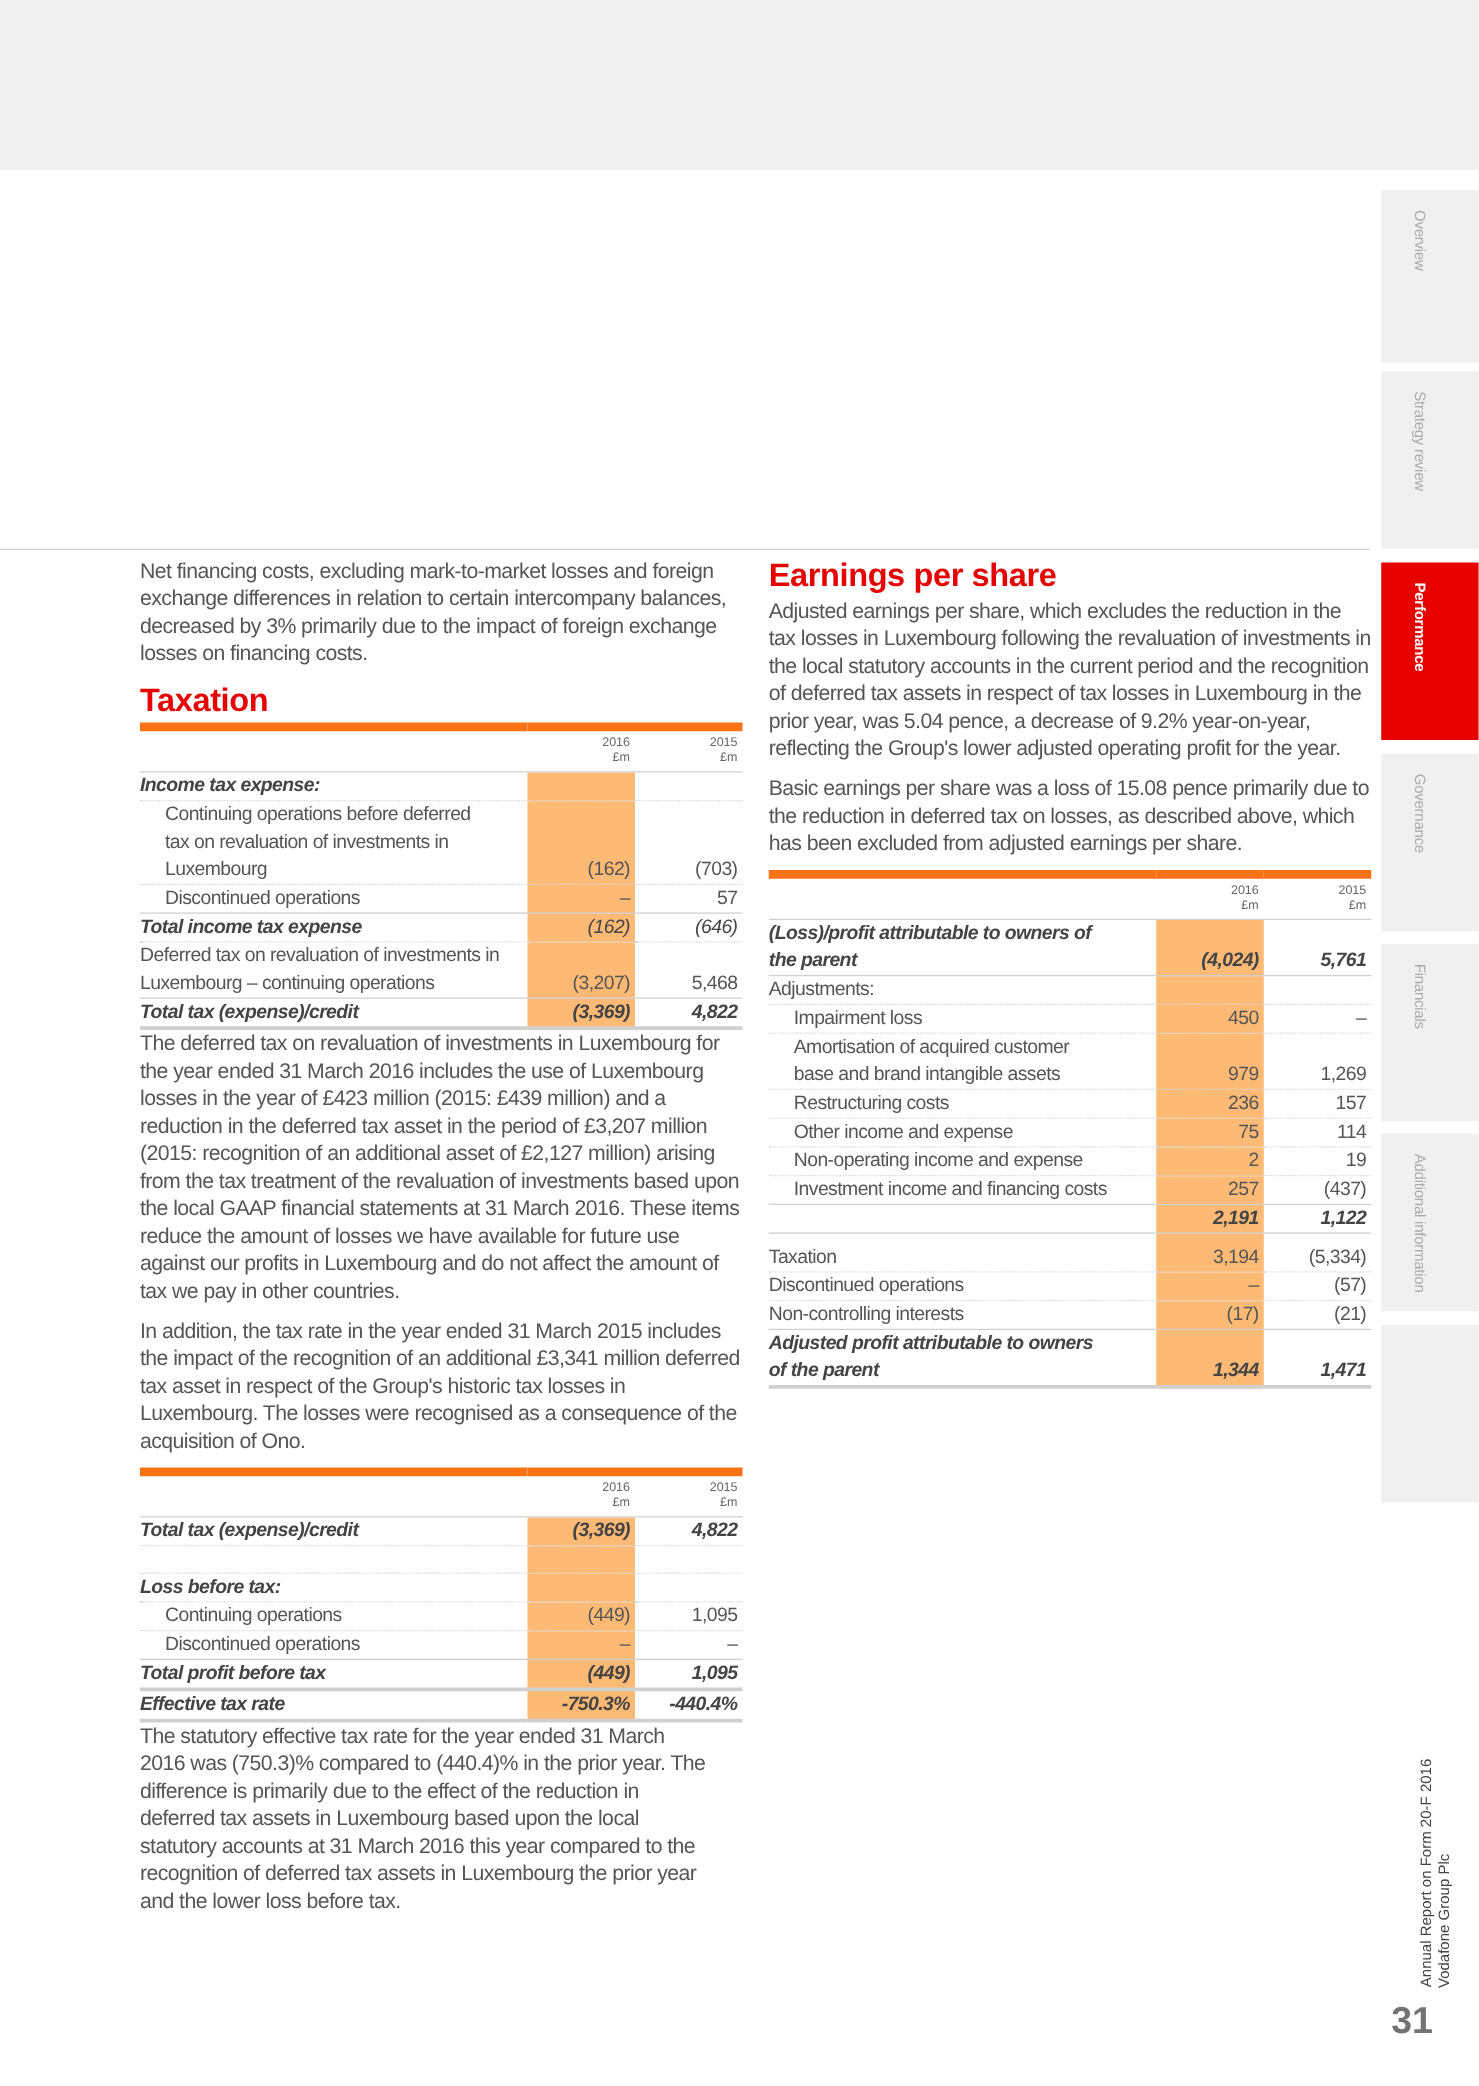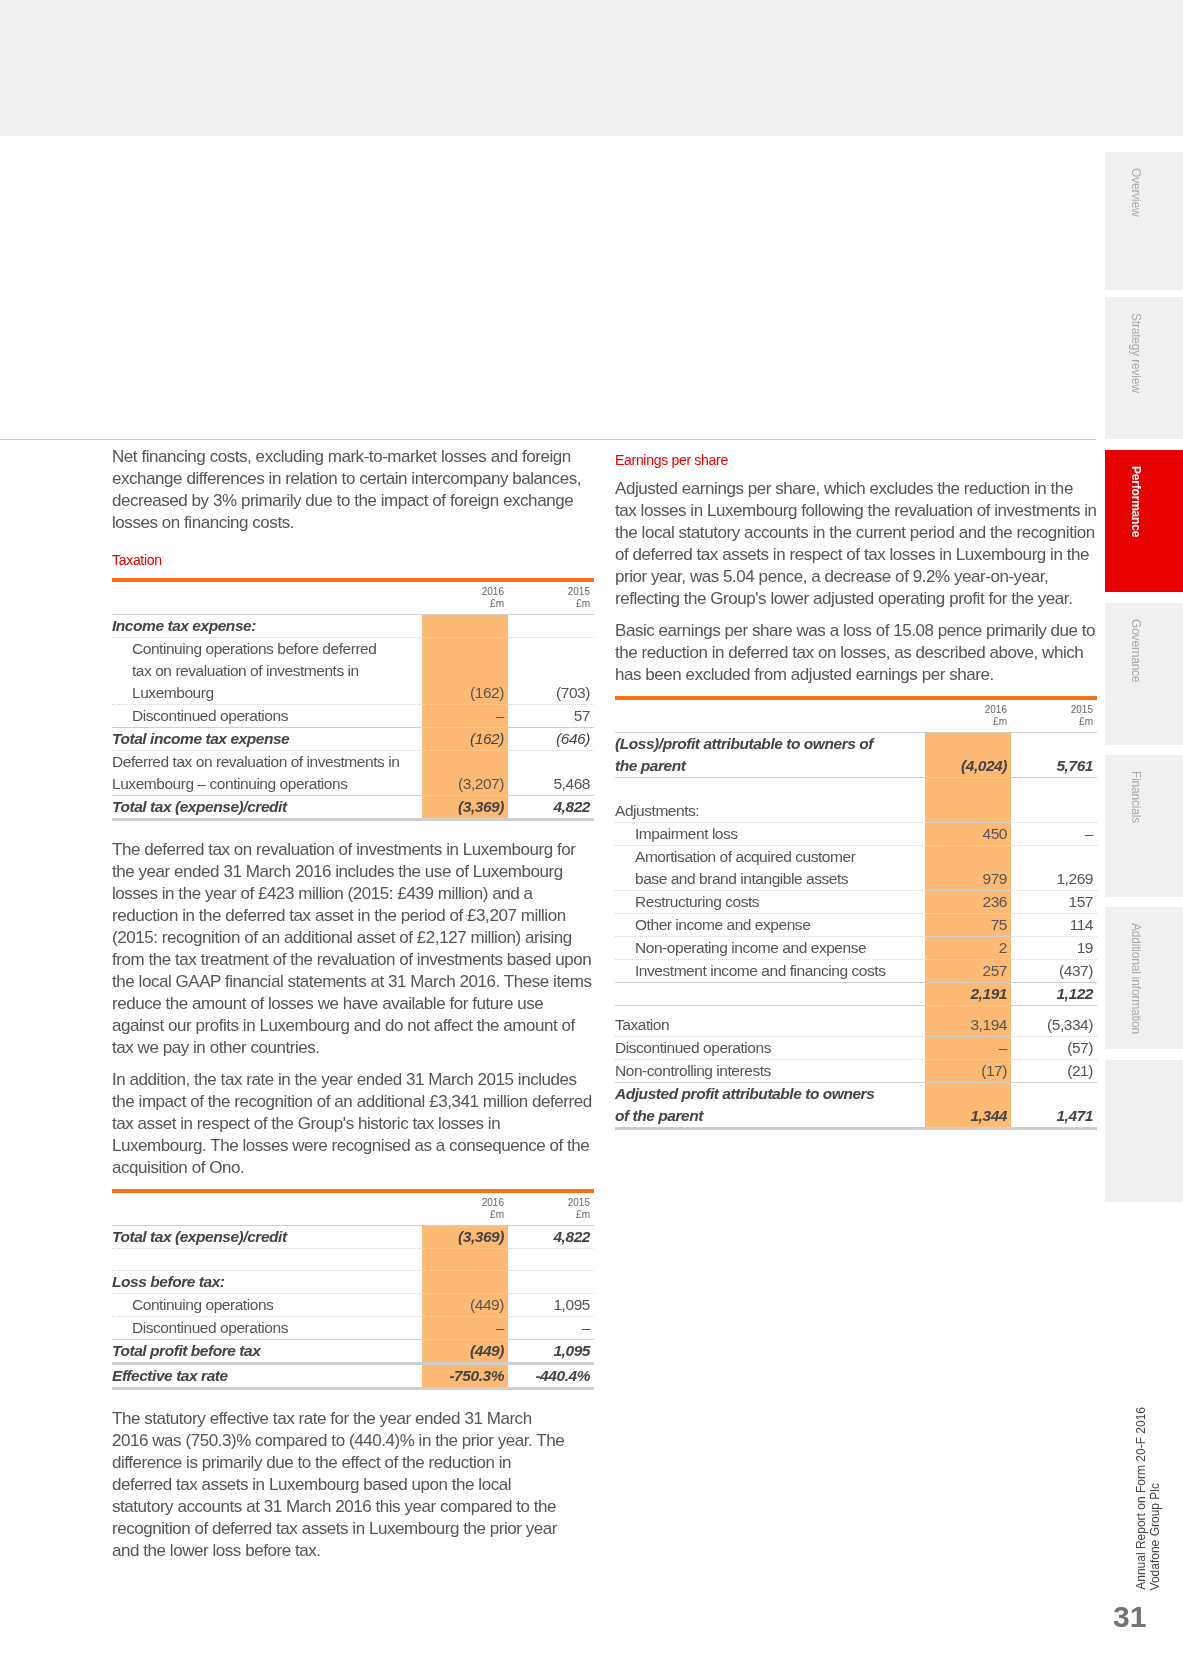--- a/index.html
+++ b/index.html
@@ -6,24 +6,24 @@
   html, body { width: 1183px; height: 1669px; background: #ffffff; overflow: hidden; }
   body { position: relative; font-family: "Liberation Sans", sans-serif; color: #4a4a4a; }
   .top-band { position: absolute; left: 0; top: 0; width: 1183px; height: 136px; background: #f0f0f1; }
   .divider { position: absolute; left: 0; top: 439px; width: 1096px; height: 1px; background: #cfcfcf; }
 
   .col { position: absolute; top: 446px; }
   .col-left { left: 112px; width: 482px; }
   .col-right { left: 615px; width: 482px; }
 
   p.body { font-size: 17px; line-height: 22px; letter-spacing: -0.45px; color: #555; margin-bottom: 10px; }
-  h2.sec { color: #e60000; font-size: 14px; font-weight: normal; letter-spacing: -0.3px; margin: 0 0 4px 0; line-height: 28px; }
+  h2.sec { color: #e60000; font-size: 26px; font-weight: bold; letter-spacing: -0.3px; margin: 0 0 4px 0; line-height: 28px; }
   .col-left h2.sec { margin-top: 12px; }
 
-  table.fin { width: 100%; border-collapse: collapse; font-size: 15.5px; letter-spacing: -0.45px; color: #555; border-top: 4px solid #f97316; margin-bottom: 18px; }
+  table.fin { width: 100%; border-collapse: collapse; font-size: 15.5px; letter-spacing: -0.45px; color: #555; border-top: 7px solid #f97316; }
   table.fin td { padding: 0 4px; line-height: 22px; vertical-align: bottom; border-bottom: 1px dotted #d8d8d8; }
   table.fin td.lbl { padding-left: 0; }
   table.fin td.ind { padding-left: 20px; }
   table.fin td.num { text-align: right; width: 86px; }
   table.fin td.shade { background: #fdba74; }
   table.fin tr.head td { font-size: 10px; line-height: 12px; padding-top: 4px; padding-bottom: 4px; color: #666; border-bottom: 1px solid #cfcfcf; letter-spacing: 0; }
   table.fin tr.bold td { font-weight: bold; color: #444; font-style: italic; }
   table.fin tr.solid td { border-bottom: 1px solid #cfcfcf; }
   table.fin tr.final td { border-bottom: 3px solid #cfcfcf; }
   table.fin tr.spacer td { height: 22px; }
@@ -180,21 +180,21 @@
       <td class="lbl"></td>
       <td class="num"><span>2016</span><br><span>£m</span></td>
       <td class="num"><span>2015</span><br><span>£m</span></td>
     </tr>
     <tr class="bold solid">
       <td class="lbl" style="padding-right:48px;">(Loss)/profit attributable to owners of the parent</td>
       <td class="num shade">(4,024)</td>
       <td class="num">5,761</td>
     </tr>
     <tr>
-      <td class="lbl" style="padding-top:22px;">Adjustments:</td>
+      <td class="lbl" style="padding-top:0;">Adjustments:</td>
       <td class="num shade"></td>
       <td class="num"></td>
     </tr>
     <tr>
       <td class="lbl ind">Impairment loss</td>
       <td class="num shade">450</td>
       <td class="num">–</td>
     </tr>
     <tr>
       <td class="lbl ind" style="padding-right:52px;">Amortisation of acquired customer base and brand intangible assets</td>

